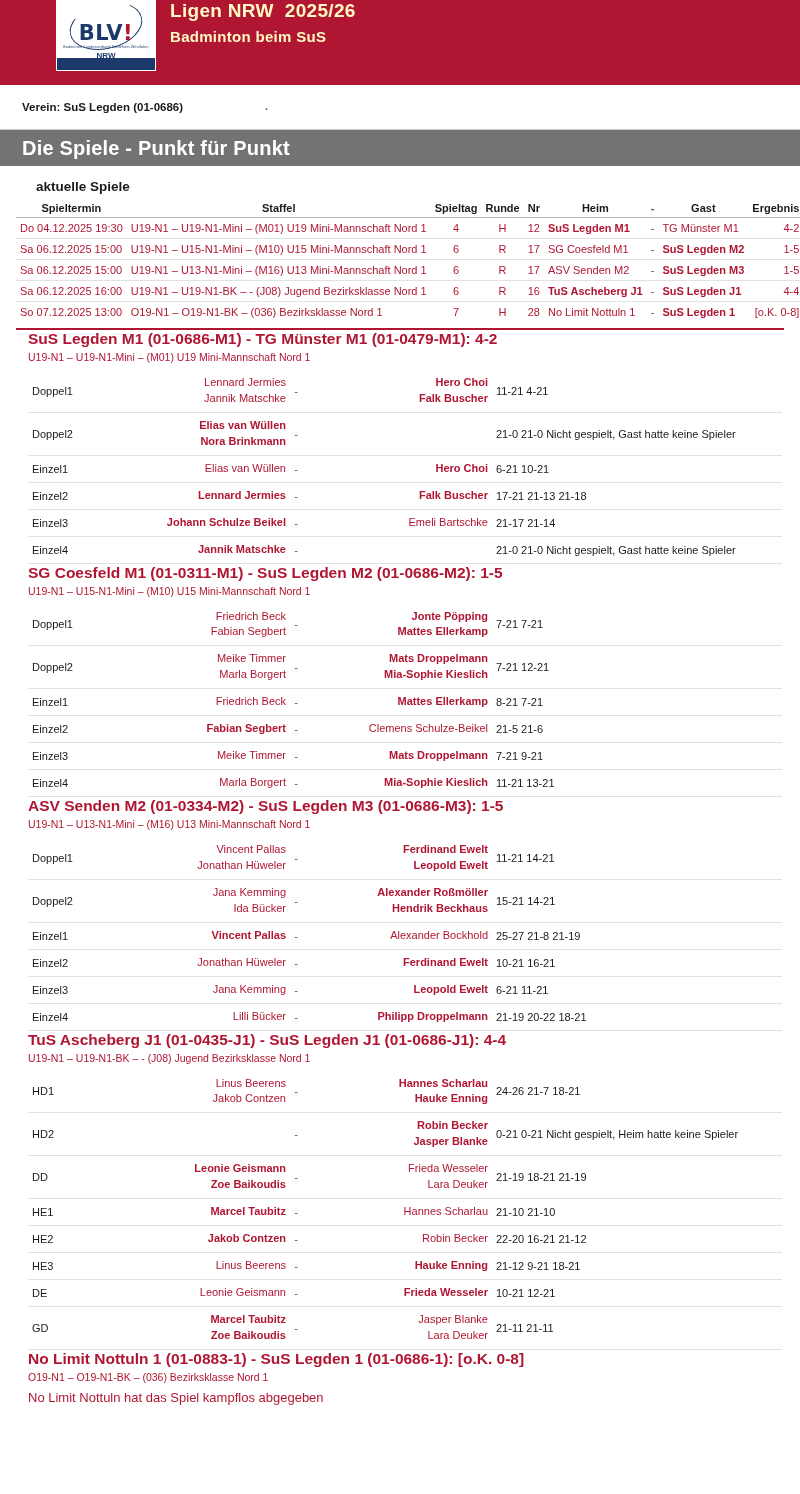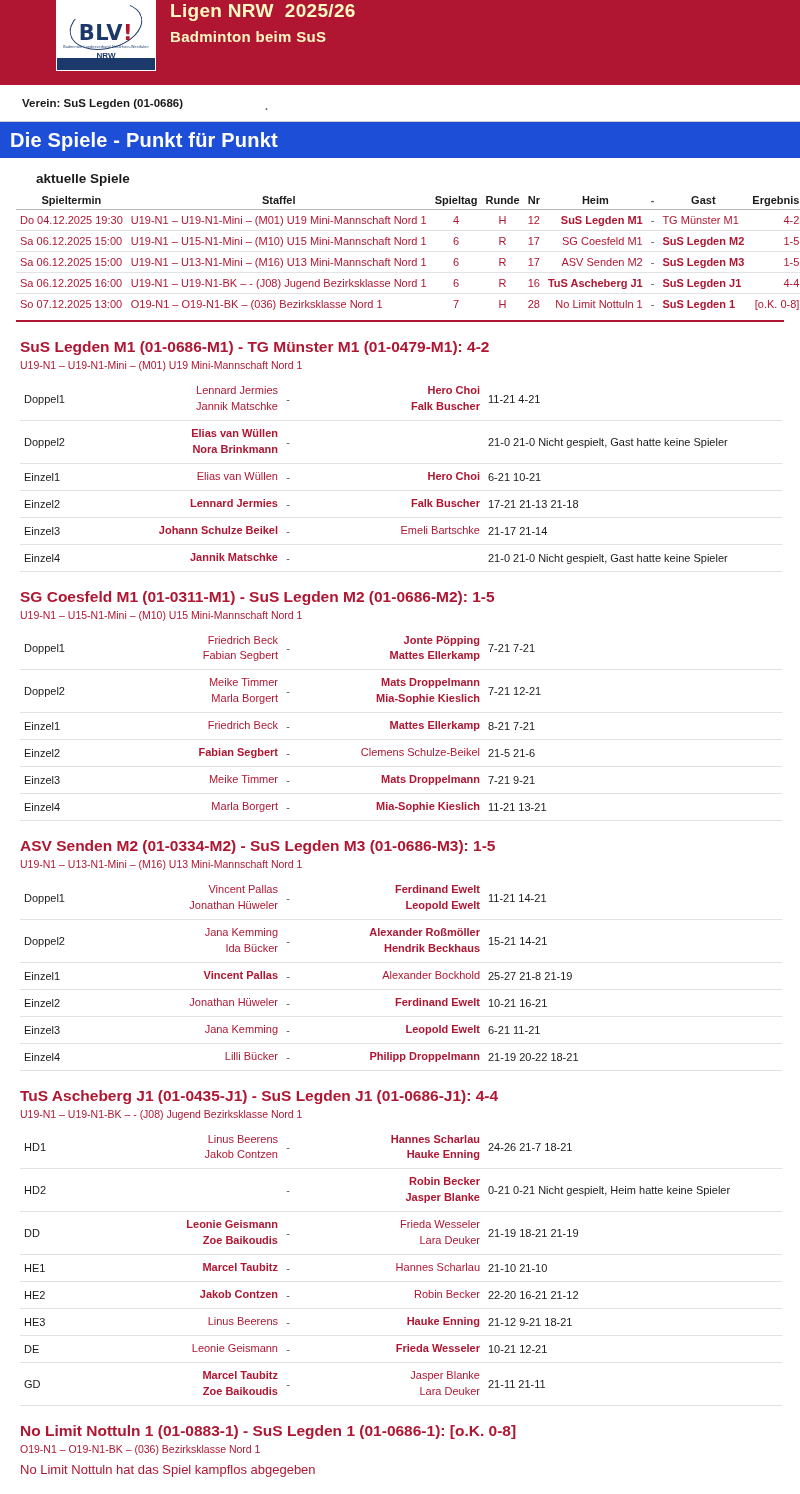--- a/index.html
+++ b/index.html
@@ -84,45 +84,45 @@
     margin-bottom: 6px;
   }
   .mast-line1 .season { font-weight: bold; }
   .mast-line2 {
     font-size: 15px;
     font-weight: bold;
     letter-spacing: .3px;
   }
 
   .verein-bar {
-    height: 37px;
+    height: 45px;
     background: #ffffff;
     border-bottom: 1px solid #cccccc;
     display: flex;
     align-items: center;
     padding-left: 22px;
     font-size: 11.5px;
     font-weight: bold;
     color: #1a1a1a;
     position: relative;
   }
   .verein-bar .dot {
     position: absolute;
     left: 265px;
     top: 18px;
     font-size: 11px;
     color: #555;
   }
 
   .title-bar {
-    background: #1d4ed8;
+    background: #737373;
     height: 36px;
     display: flex;
     align-items: center;
-    padding-left: 10px;
+    padding-left: 22px;
   }
   .title-bar h1 {
     margin: 0;
     color: #ffffff;
     font-size: 20px;
     font-weight: bold;
     letter-spacing: .2px;
   }
 
   
@@ -152,34 +152,34 @@
     border-bottom: 1px solid #e2e2e2;
     color: #b01632;
     white-space: nowrap;
   }
   table.games tr:last-child td { border-bottom: none; }
   .c-term { width: 112px; }
   .c-staffel { }
   .c-spieltag { width: 46px; text-align: center; }
   .c-runde { width: 40px; text-align: center; }
   .c-nr { width: 26px; text-align: left; }
-  .c-heim { text-align: right; width: 118px; }
+  .c-heim { text-align: left; width: 118px; }
   .c-dash { width: 10px; text-align: center; color: #555 !important; }
   .c-gast { text-align: left; width: 118px; }
   .c-erg { text-align: right; width: 58px; }
   .dark { color: #1a1a1a; }
   .bold { font-weight: bold; }
   .games-rule {
     border: none;
     border-top: 2px solid #b01632;
     margin: 6px 0 0 0;
   }
 
   
-  .match { padding: 0 18px 0 20px; margin-top: 16px; }
+  .match { padding: 0 18px 0 28px; }
   .match h2 {
     margin: 0 0 3px 0;
     font-size: 15.5px;
     font-weight: bold;
     color: #b01632;
   }
   .match .liga {
     font-size: 10.5px;
     color: #b01632;
     margin-bottom: 7px;

